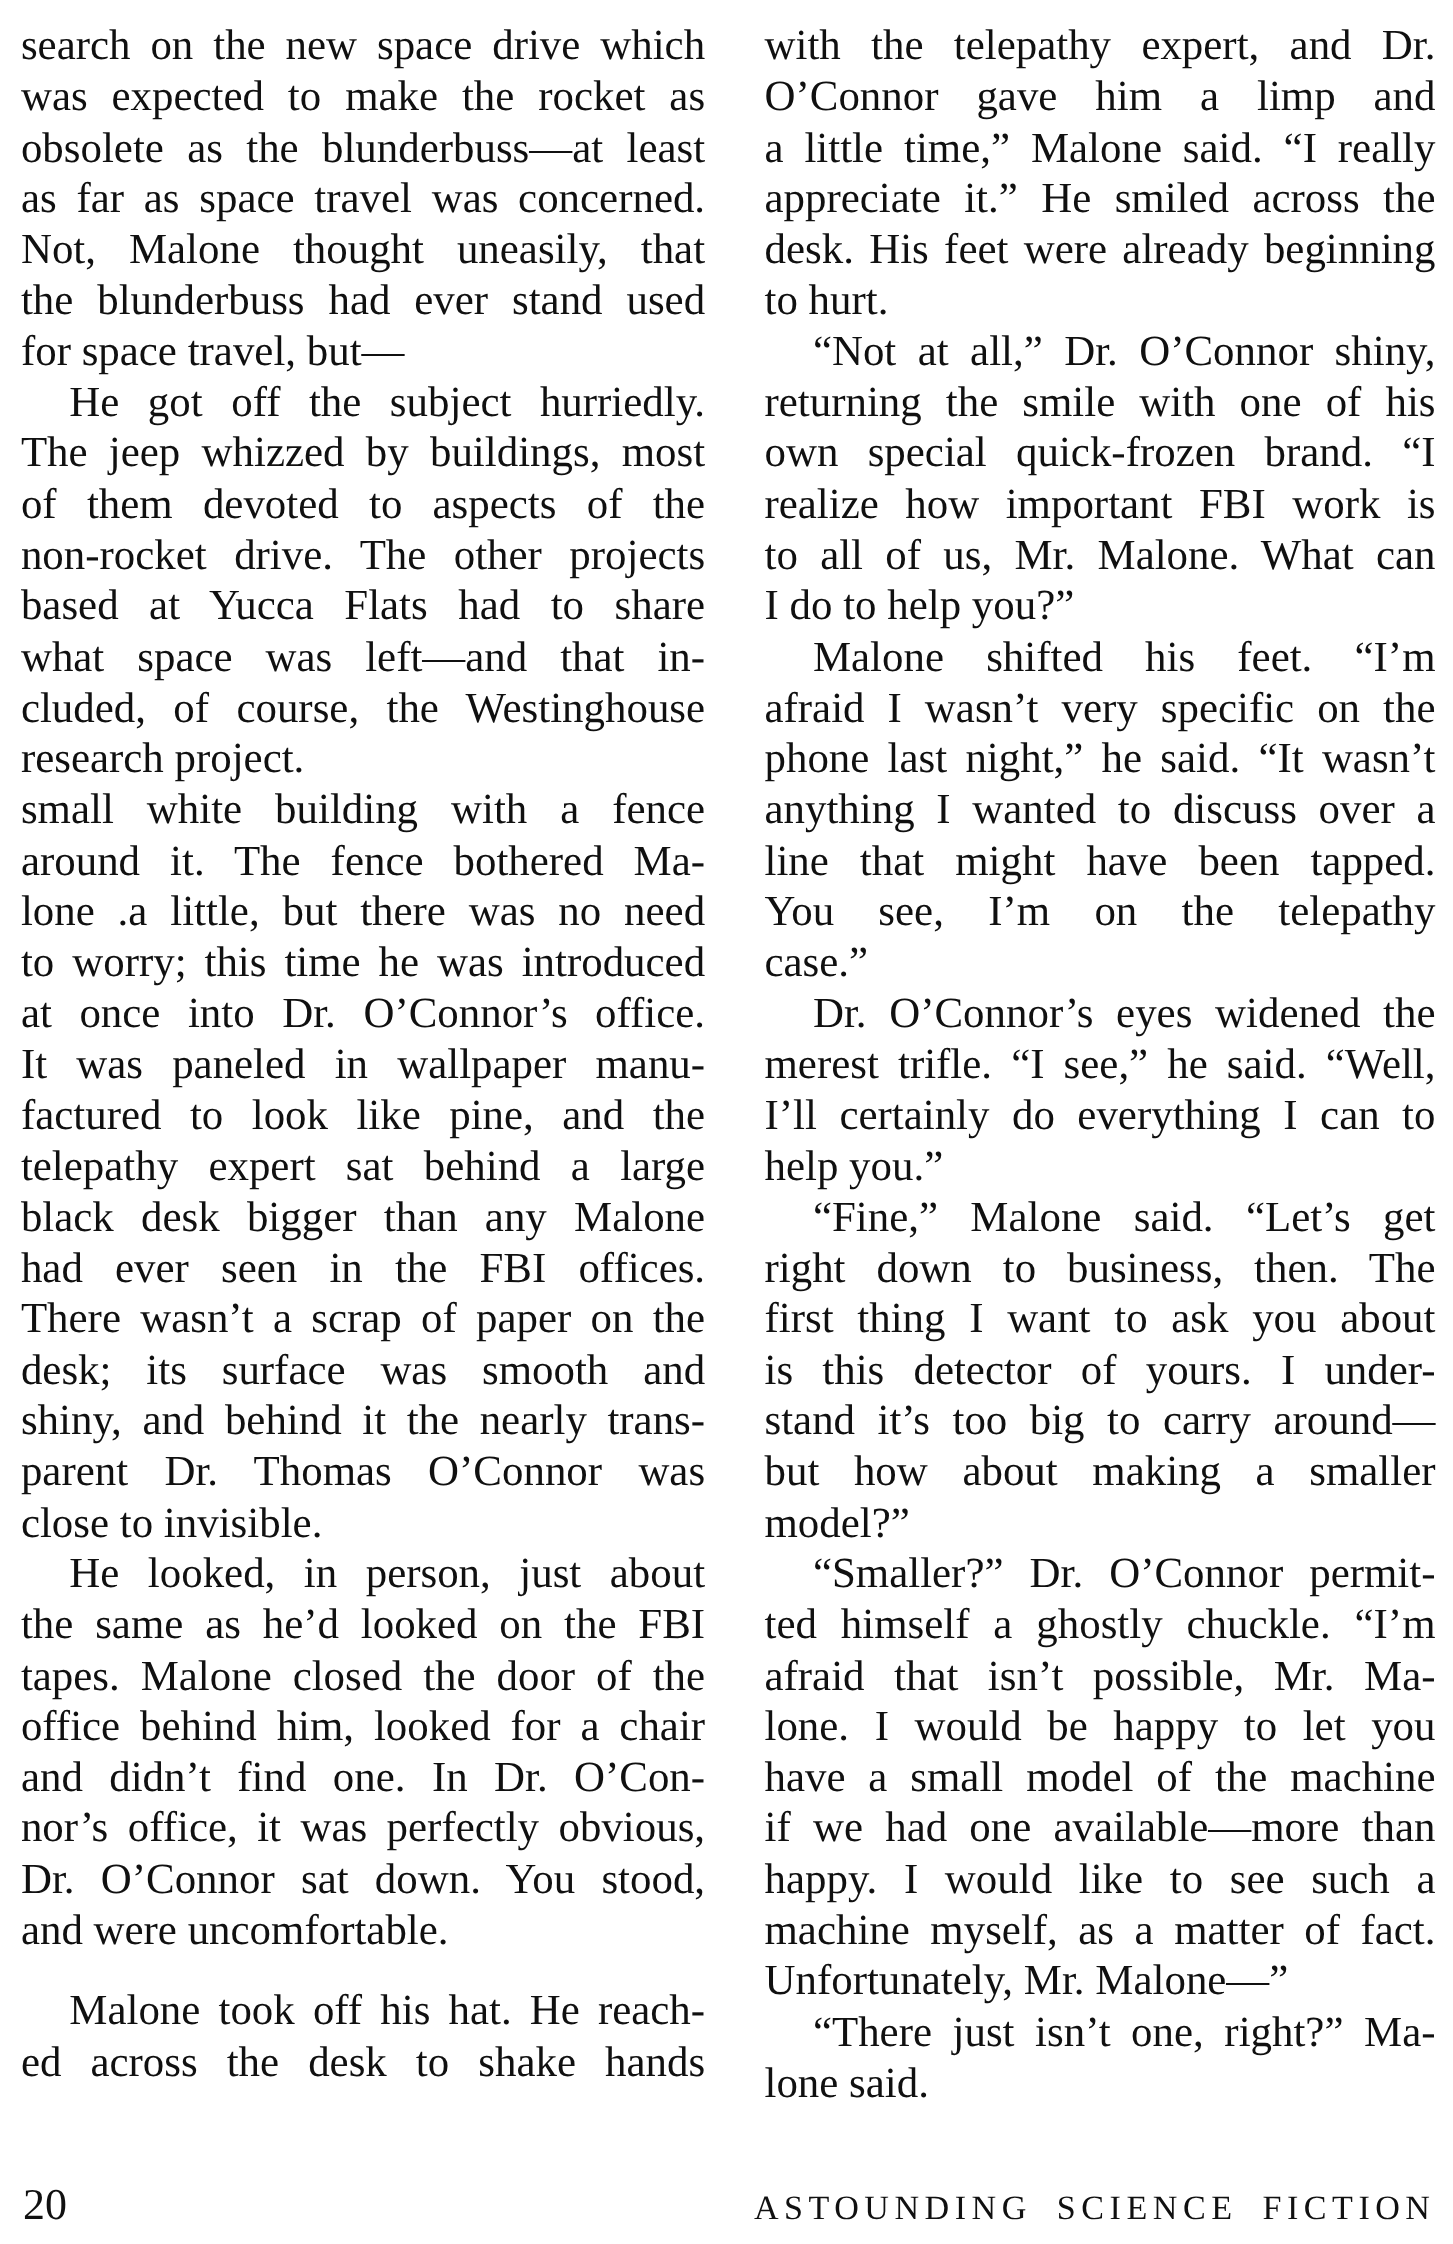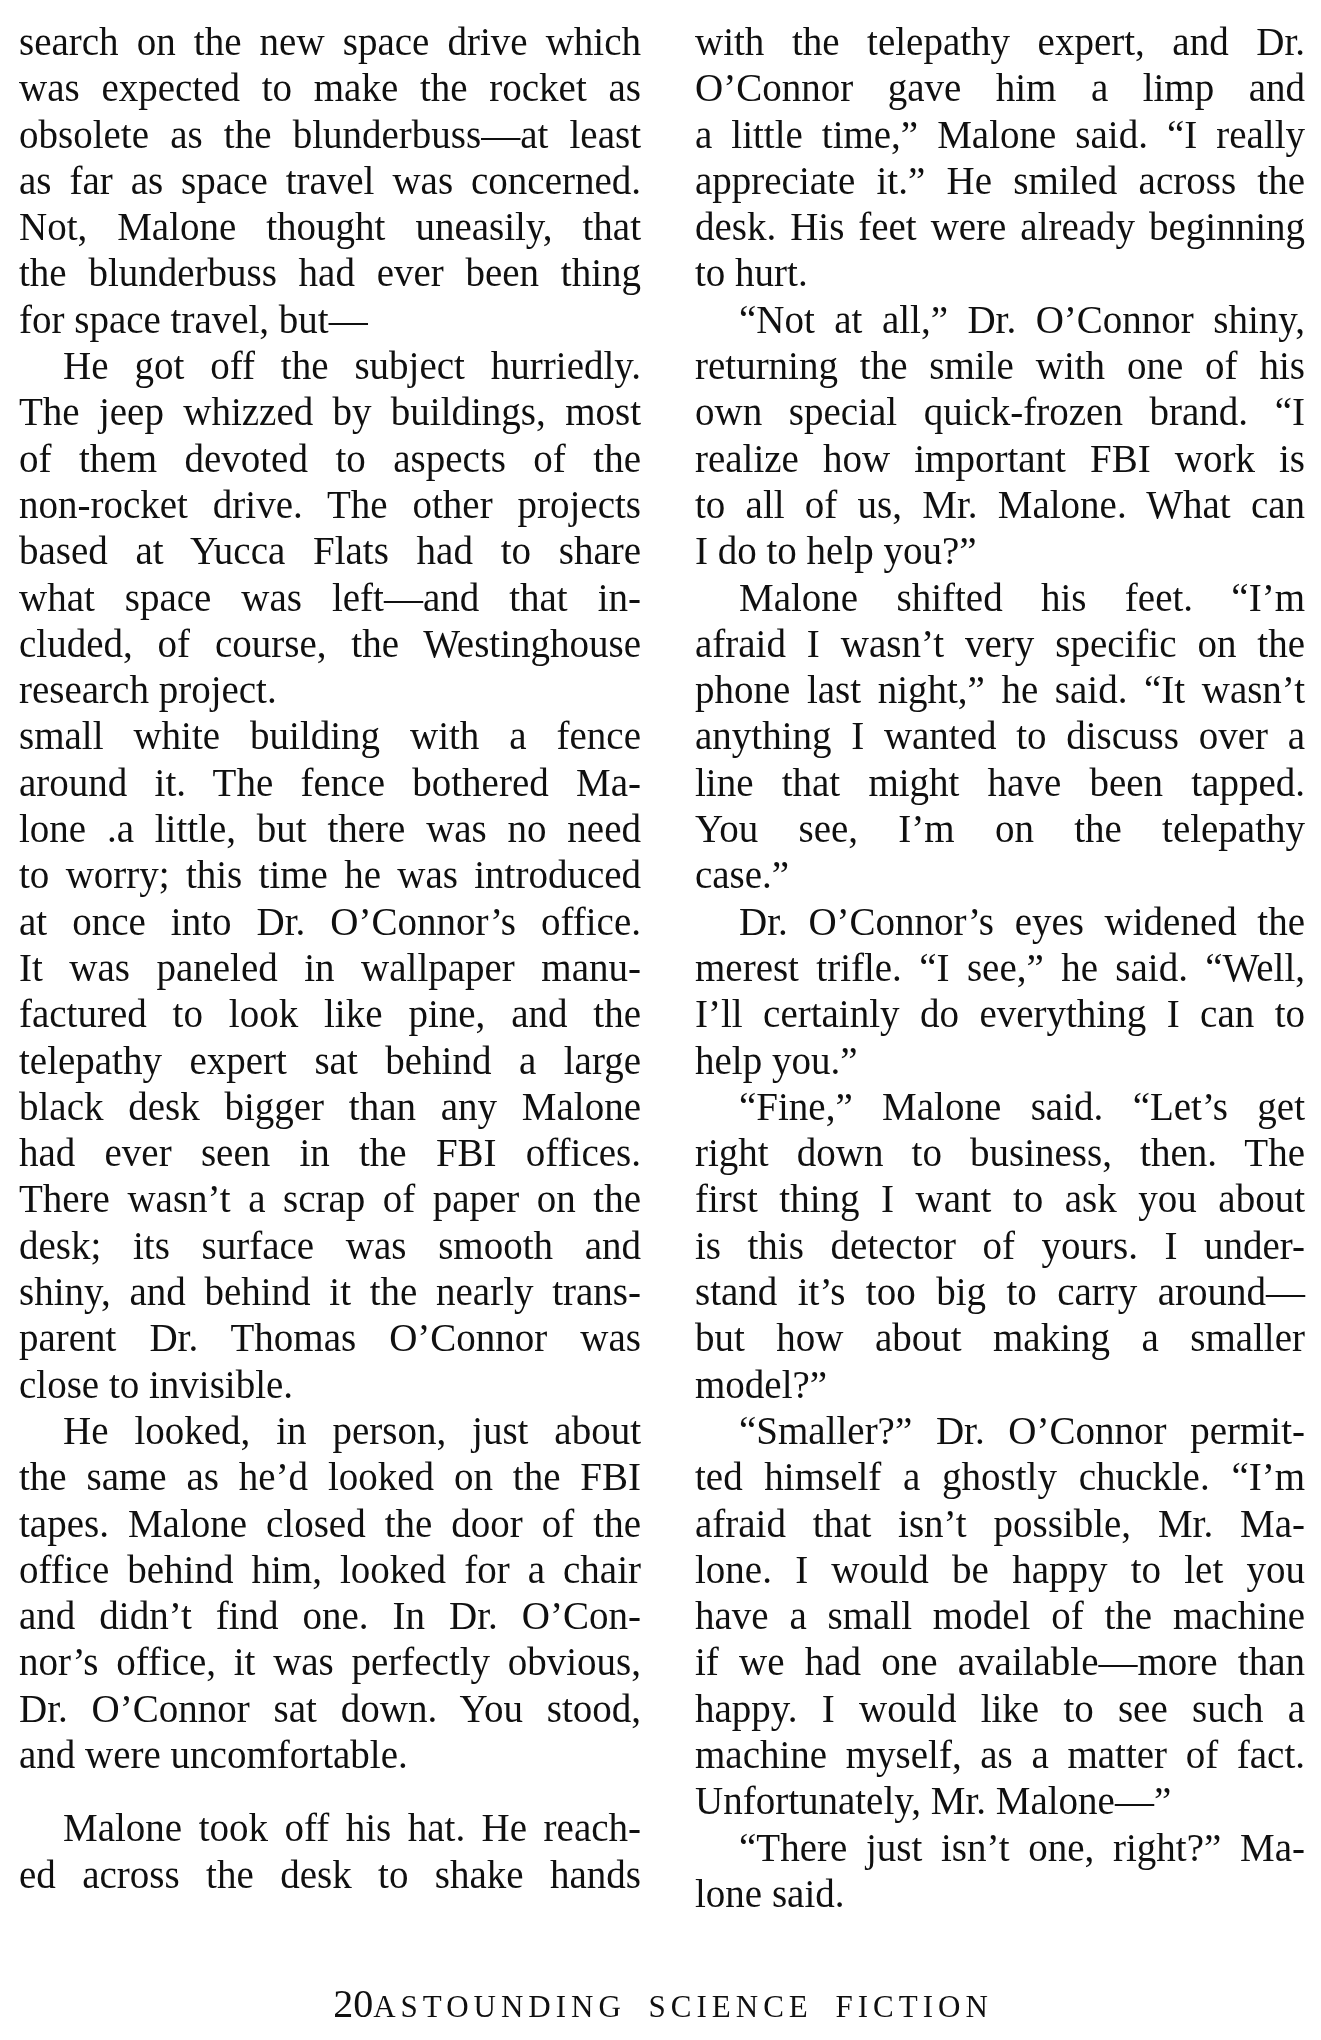--- a/index.html
+++ b/index.html
@@ -35,21 +35,21 @@
   .line.para-end {
     text-align: left;
     text-align-last: left;
   }
   .line.indent { text-indent: 44px; }
   .line.gap-before { margin-top: 27px; }
   .footer {
     position: absolute;
     left: 21px; right: 16px; top: 1984px;
     display: flex;
-    justify-content: center;
+    justify-content: space-between;
     align-items: baseline;
   }
   .page-number {
     font-size: 40px;
     line-height: 1;
   }
   .magazine-title {
     font-size: 31px;
     font-weight: 400;
     letter-spacing: 5px;
@@ -61,21 +61,21 @@
 <body>
 
 <div class="page" style="background: rgb(255, 255, 255); color: rgb(16, 16, 16);">
   <div class="columns">
     <div class="column col-left">
         <div class="line">search on the new space drive which</div>
         <div class="line">was expected to make the rocket as</div>
         <div class="line">obsolete as the blunderbuss—at least</div>
         <div class="line">as far as space travel was concerned.</div>
         <div class="line">Not, Malone thought uneasily, that</div>
-        <div class="line">the blunderbuss had ever been thing</div>
+        <div class="line">the blunderbuss had ever stand used</div>
         <div class="line para-end">for space travel, but—</div>
         <div class="line indent">He got off the subject hurriedly.</div>
         <div class="line">The jeep whizzed by buildings, most</div>
         <div class="line">of them devoted to aspects of the</div>
         <div class="line">non-rocket drive. The other projects</div>
         <div class="line">based at Yucca Flats had to share</div>
         <div class="line">what space was left—and that in-</div>
         <div class="line">cluded, of course, the Westinghouse</div>
         <div class="line para-end">research project.</div>
         <div class="line">small white building with a fence</div>

